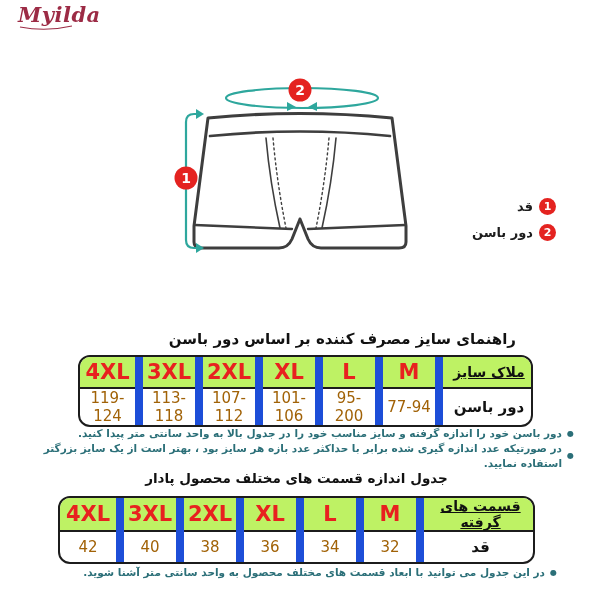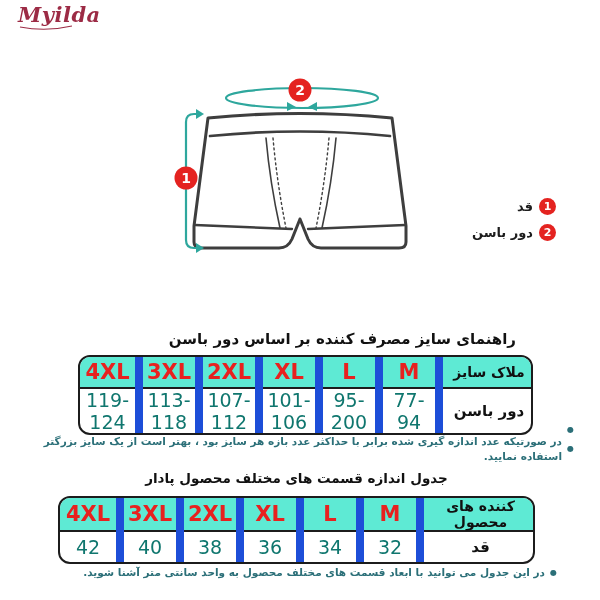--- a/index.html
+++ b/index.html
@@ -28,25 +28,25 @@
   .title2 { position:absolute; top:470px; left:58px; width:477px; text-align:center;
             font-size:13.5px; font-weight:bold; color:#111; direction:rtl; }
 
   
   .tbl-wrap { position:absolute; border:2.5px solid #1c1c1c; border-radius:12px; overflow:hidden; background:#fff; }
   .tbl-wrap.t1 { left:78px; top:355px; width:455px; }
   .tbl-wrap.t2 { left:58px; top:496px; width:477px; }
   table { width:100%; border-collapse:collapse; direction:rtl; table-layout:fixed; }
   th, td { text-align:center; vertical-align:middle; height:31px; border-left:8px solid #1d4ed8; }
   th:last-child, td:last-child { border-left:none; }
-  thead th { background:#5eead4; border-bottom:2px solid #1c1c1c; }
+  thead th { background:#bef264; border-bottom:2px solid #1c1c1c; }
   .size-cell { color:#e8211f; font-size:21px; font-weight:bold; font-family:"DejaVu Sans", sans-serif; }
-  .hdr-label { color:#111; font-size:14px; font-weight:bold; }
+  .hdr-label { color:#111; font-size:14px; font-weight:bold;text-decoration:underline; }
   .row-label { color:#111; font-size:15px; font-weight:bold; }
-  .val-cell { color:#0f766e; font-size:19px; }
+  .val-cell { color:#a16207; font-size:15px; }
 
   
   .notes1 { position:absolute; top:426px; right:26px; direction:rtl; text-align:right; }
   .note-line { display:flex; direction:rtl; align-items:center; gap:5px;
                color:#2b6f78; font-size:10.5px; font-weight:bold; line-height:15px; }
   .bullet { font-size:8px; line-height:1; color:#2b6f78; }
   .notes2 { position:absolute; top:565px; right:43px; direction:rtl; text-align:right; }
 </style>
 </head>
 <body>
@@ -138,20 +138,21 @@
         <td class="val-cell">113-118</td>
         <td class="val-cell">119-124</td>
       </tr>
     </tbody>
   </table>
 </div>
 
 <div class="notes1">
   <div class="note-line">
     <span class="bullet">●</span>
+    <span>دور باسن خود را اندازه گرفته و سایز مناسب خود را در جدول بالا به واحد سانتی متر پیدا کنید.</span>
   </div>
   <div class="note-line">
     <span class="bullet">●</span>
     <span>در صورتیکه عدد اندازه گیری شده برابر با حداکثر عدد بازه هر سایز بود ، بهتر است از یک سایز بزرگتر استفاده نمایید.</span>
   </div>
 </div>
 
 <div class="title2">جدول اندازه قسمت های مختلف محصول پادار</div>
 
 <div class="tbl-wrap t2">
@@ -160,21 +161,21 @@
       <col style="width:117px">
         <col style="width:60px">
         <col style="width:60px">
         <col style="width:60px">
       <col style="width:60px">
         <col style="width:60px">
         <col style="width:60px">
     </colgroup>
     <thead>
       <tr>
-        <th class="hdr-label">کننده های محصول</th>
+        <th class="hdr-label">قسمت های گرفته</th>
         <th class="size-cell">M</th>
         <th class="size-cell">L</th>
         <th class="size-cell">XL</th>
         <th class="size-cell">2XL</th>
         <th class="size-cell">3XL</th>
         <th class="size-cell">4XL</th>
       </tr>
     </thead>
     <tbody>
       <tr>

